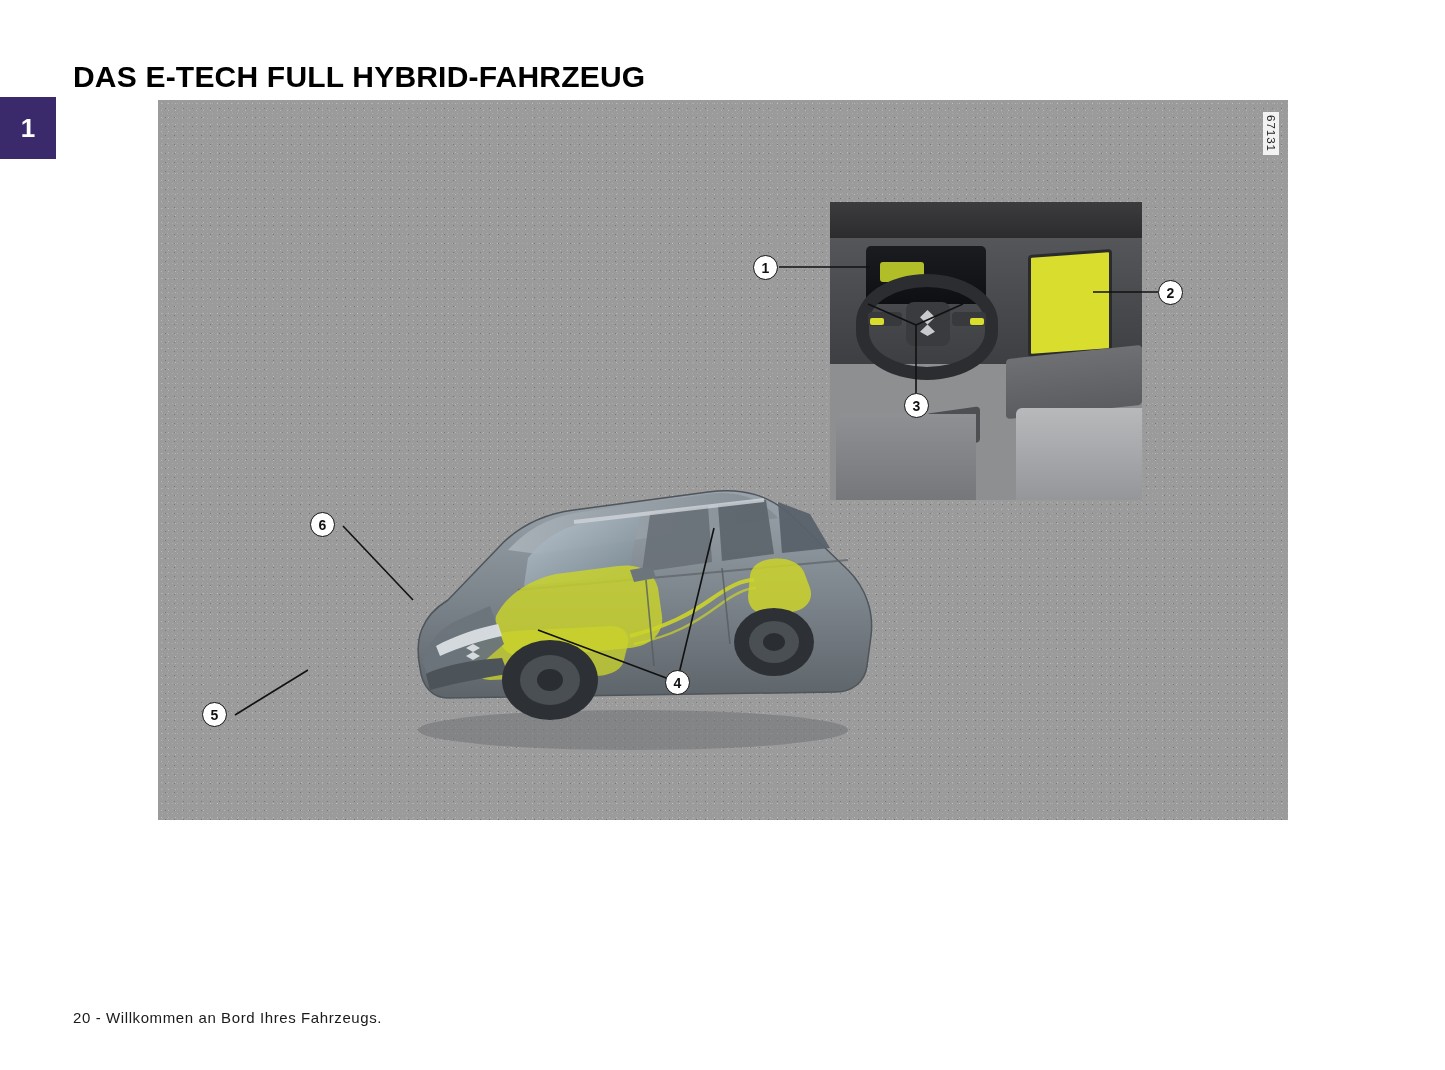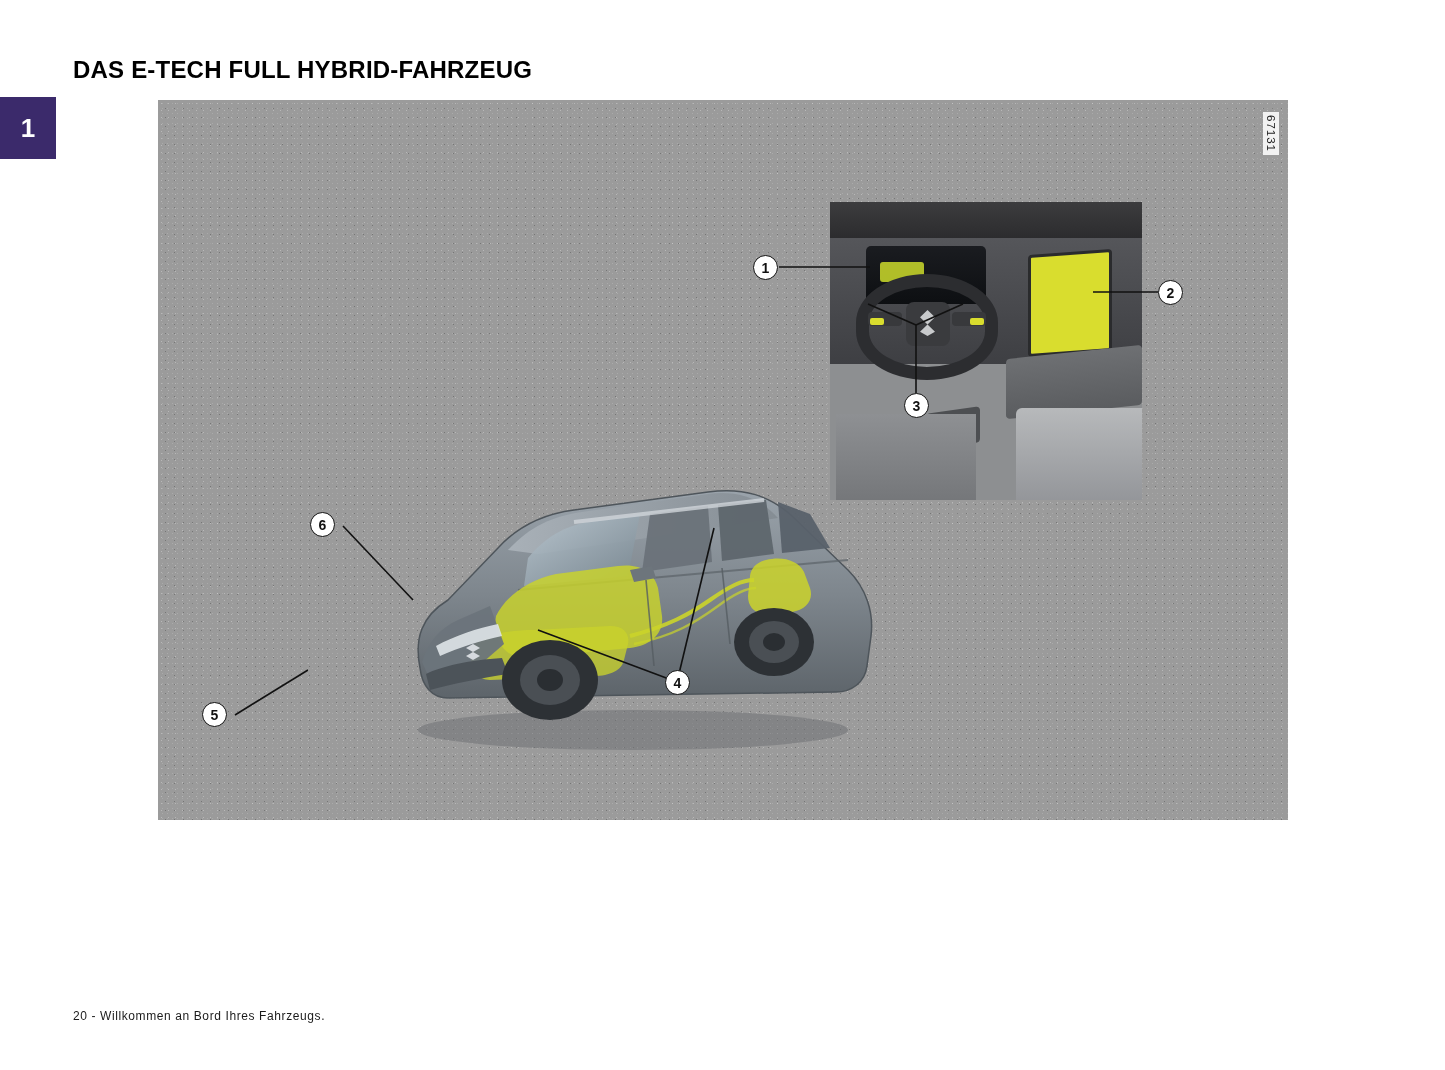--- a/index.html
+++ b/index.html
@@ -30,33 +30,33 @@
     font-size: 26px;
     font-weight: 700;
     letter-spacing: 0;
   }
 
   
   .page-title {
     position: absolute;
     left: 73px;
     top: 40px;
-    font-size: 24px;
+    font-size: 30px;
     font-weight: 700;
     color: #000000;
     letter-spacing: 0.2px;
     white-space: nowrap;
   }
 
   
   .footer {
     position: absolute;
     left: 73px;
     top: 1009px;
-    font-size: 12px;
+    font-size: 15px;
     color: #1a1a1a;
     letter-spacing: 0.6px;
   }
 
   
   .illus {
     position: absolute;
     left: 158px;
     top: 100px;
     width: 1130px;

